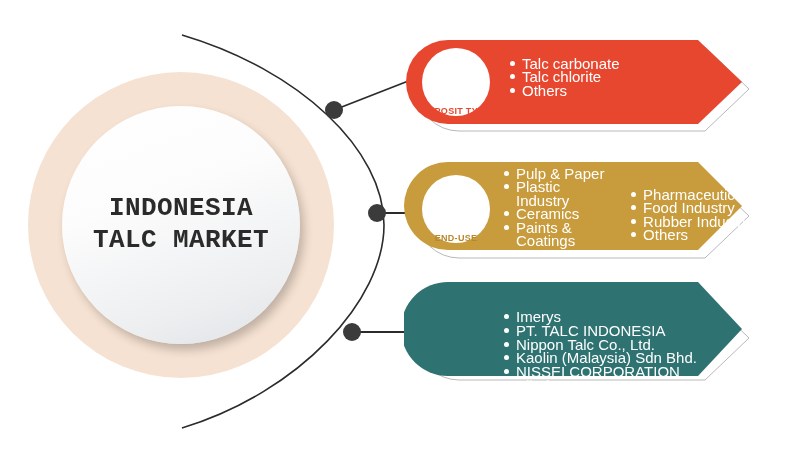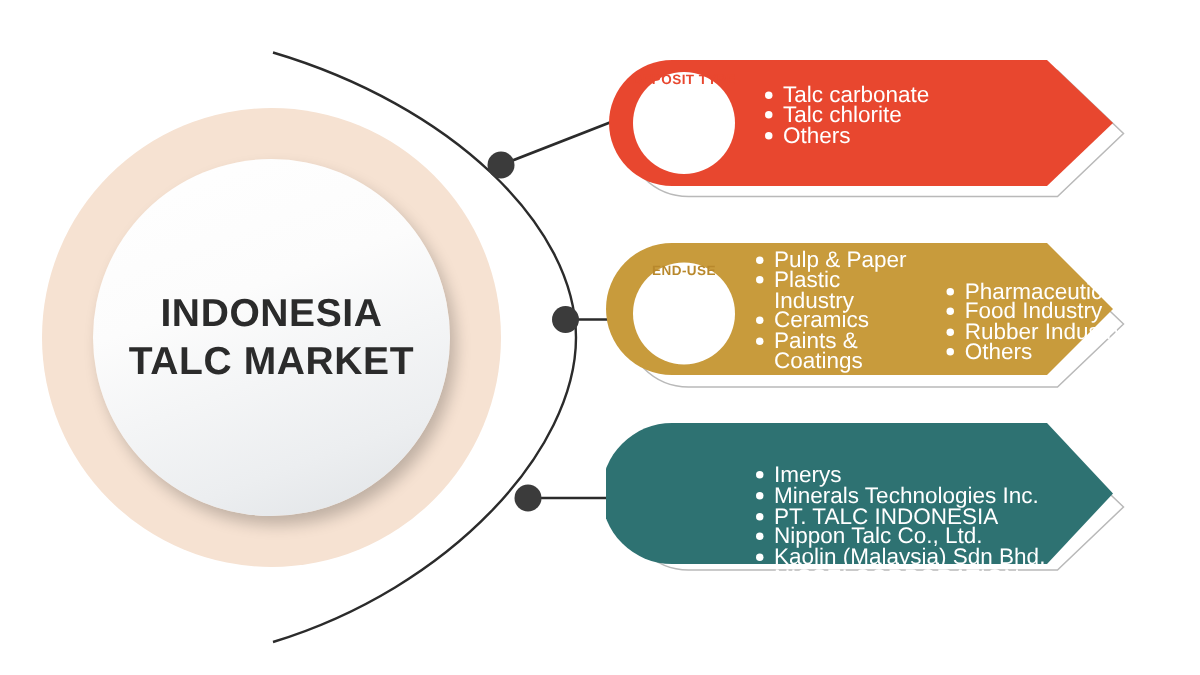--- a/index.html
+++ b/index.html
@@ -37,20 +37,21 @@
     left: 62px;
     top: 106px;
     width: 238px;
     height: 238px;
     border-radius: 50%;
     background: linear-gradient(160deg, #ffffff 0%, #fcfcfc 38%, #eceef0 78%, #dfe2e5 100%);
     box-shadow: 4px 6px 10px rgba(0,0,0,0.22);
     display: flex;
     align-items: center;
     justify-content: center;
+    font-family: Liberation Mono, monospace;
   }
   .hub-title {
     text-align: center;
     font-weight: bold;
     font-size: 26px;
     line-height: 1.22;
     letter-spacing: 0.4px;
     color: #2b2b2b;
     white-space: pre-line;
   }
@@ -73,21 +74,21 @@
   .banner-svg {
     position: absolute;
     left: 0;
     top: 0;
   }
   .badge {
     position: absolute;
     border-radius: 50%;
     background: #ffffff;
     display: flex;
-    align-items: flex-start;
+    align-items: flex-end;
     justify-content: center;
   }
   .badge-label {
     font-size: 9px;
     font-weight: bold;
     letter-spacing: 0.3px;
     text-align: center;
     white-space: nowrap;
   }
   .items {
@@ -239,24 +240,20 @@
       <path d="M44 4 H 294 L 338 51 L 294 98 H 44 A 47 47 0 0 1 44 4 Z" fill="#2e7272"></path>
     </svg>
     <div class="items">
       <div class="col col-1">
         <div class="item">
           <span class="bullet"></span>
           <span>Imerys</span>
         </div>
         <div class="item">
           <span class="bullet"></span>
-          <span>Minerals Technologies Inc.</span>
-        </div>
-        <div class="item">
-          <span class="bullet"></span>
           <span>PT. TALC INDONESIA</span>
         </div>
         <div class="item">
           <span class="bullet"></span>
           <span>Nippon Talc Co., Ltd.</span>
         </div>
         <div class="item">
           <span class="bullet"></span>
           <span>Kaolin (Malaysia) Sdn Bhd.</span>
         </div>

